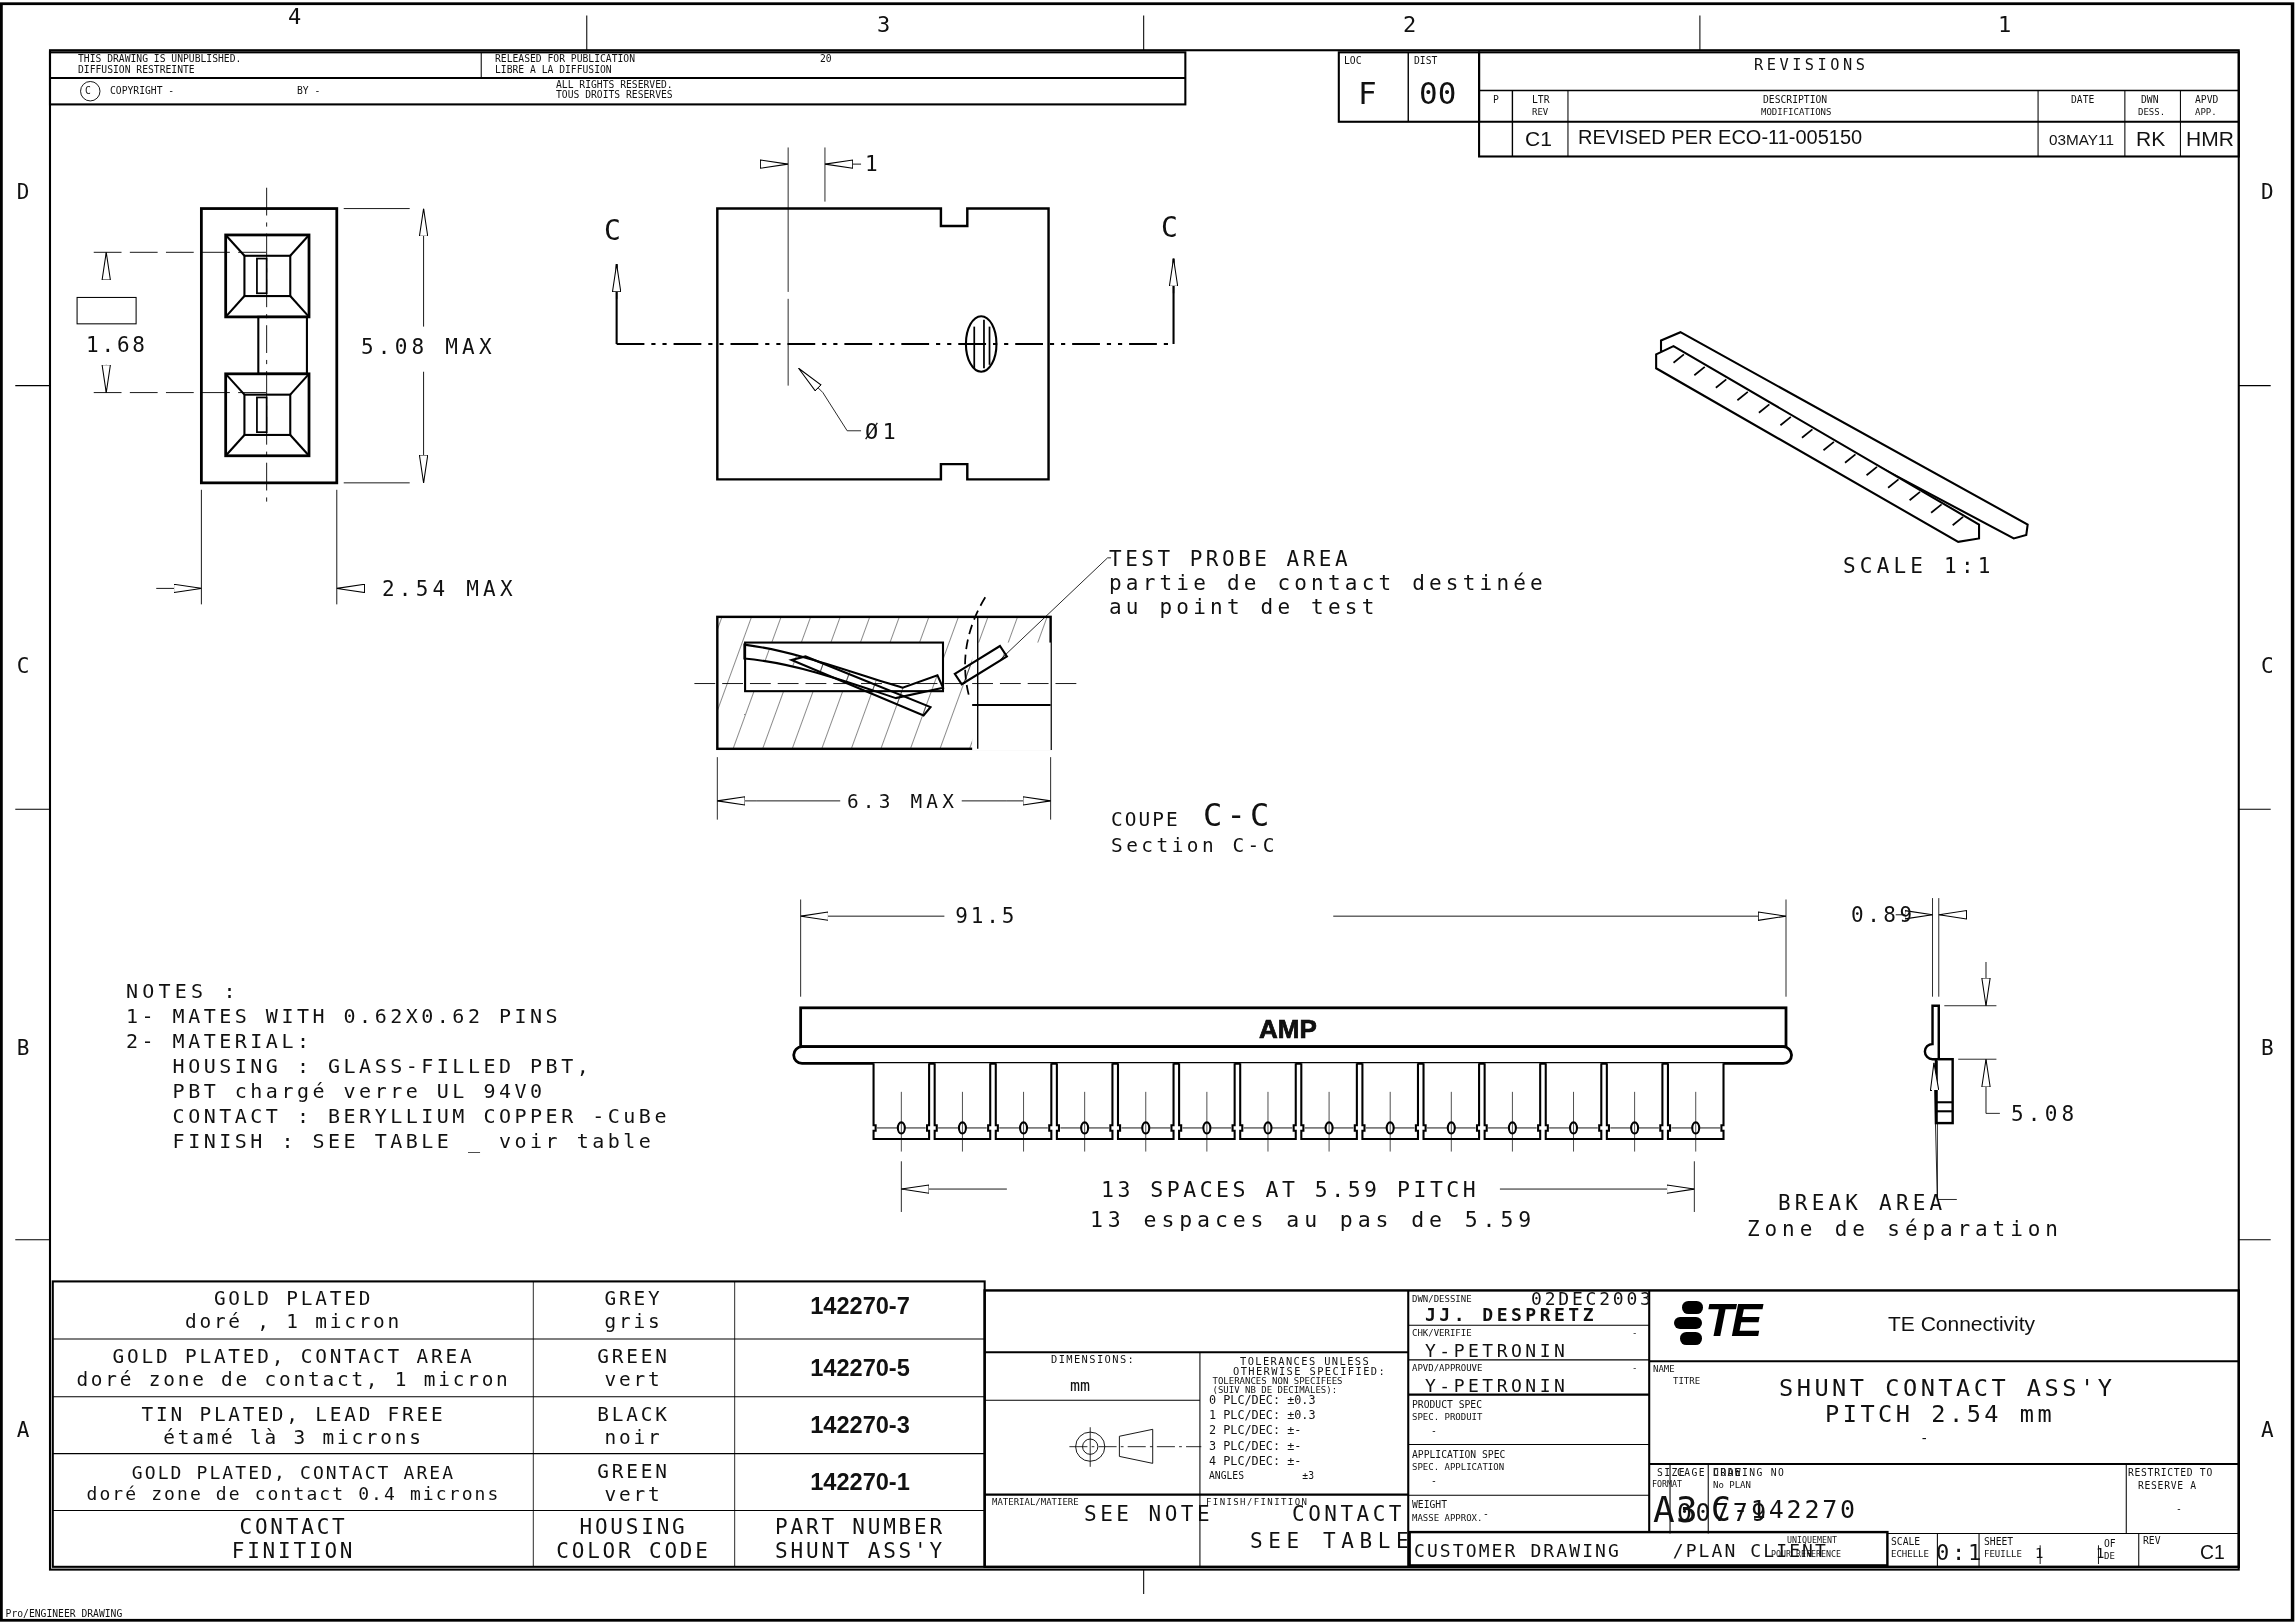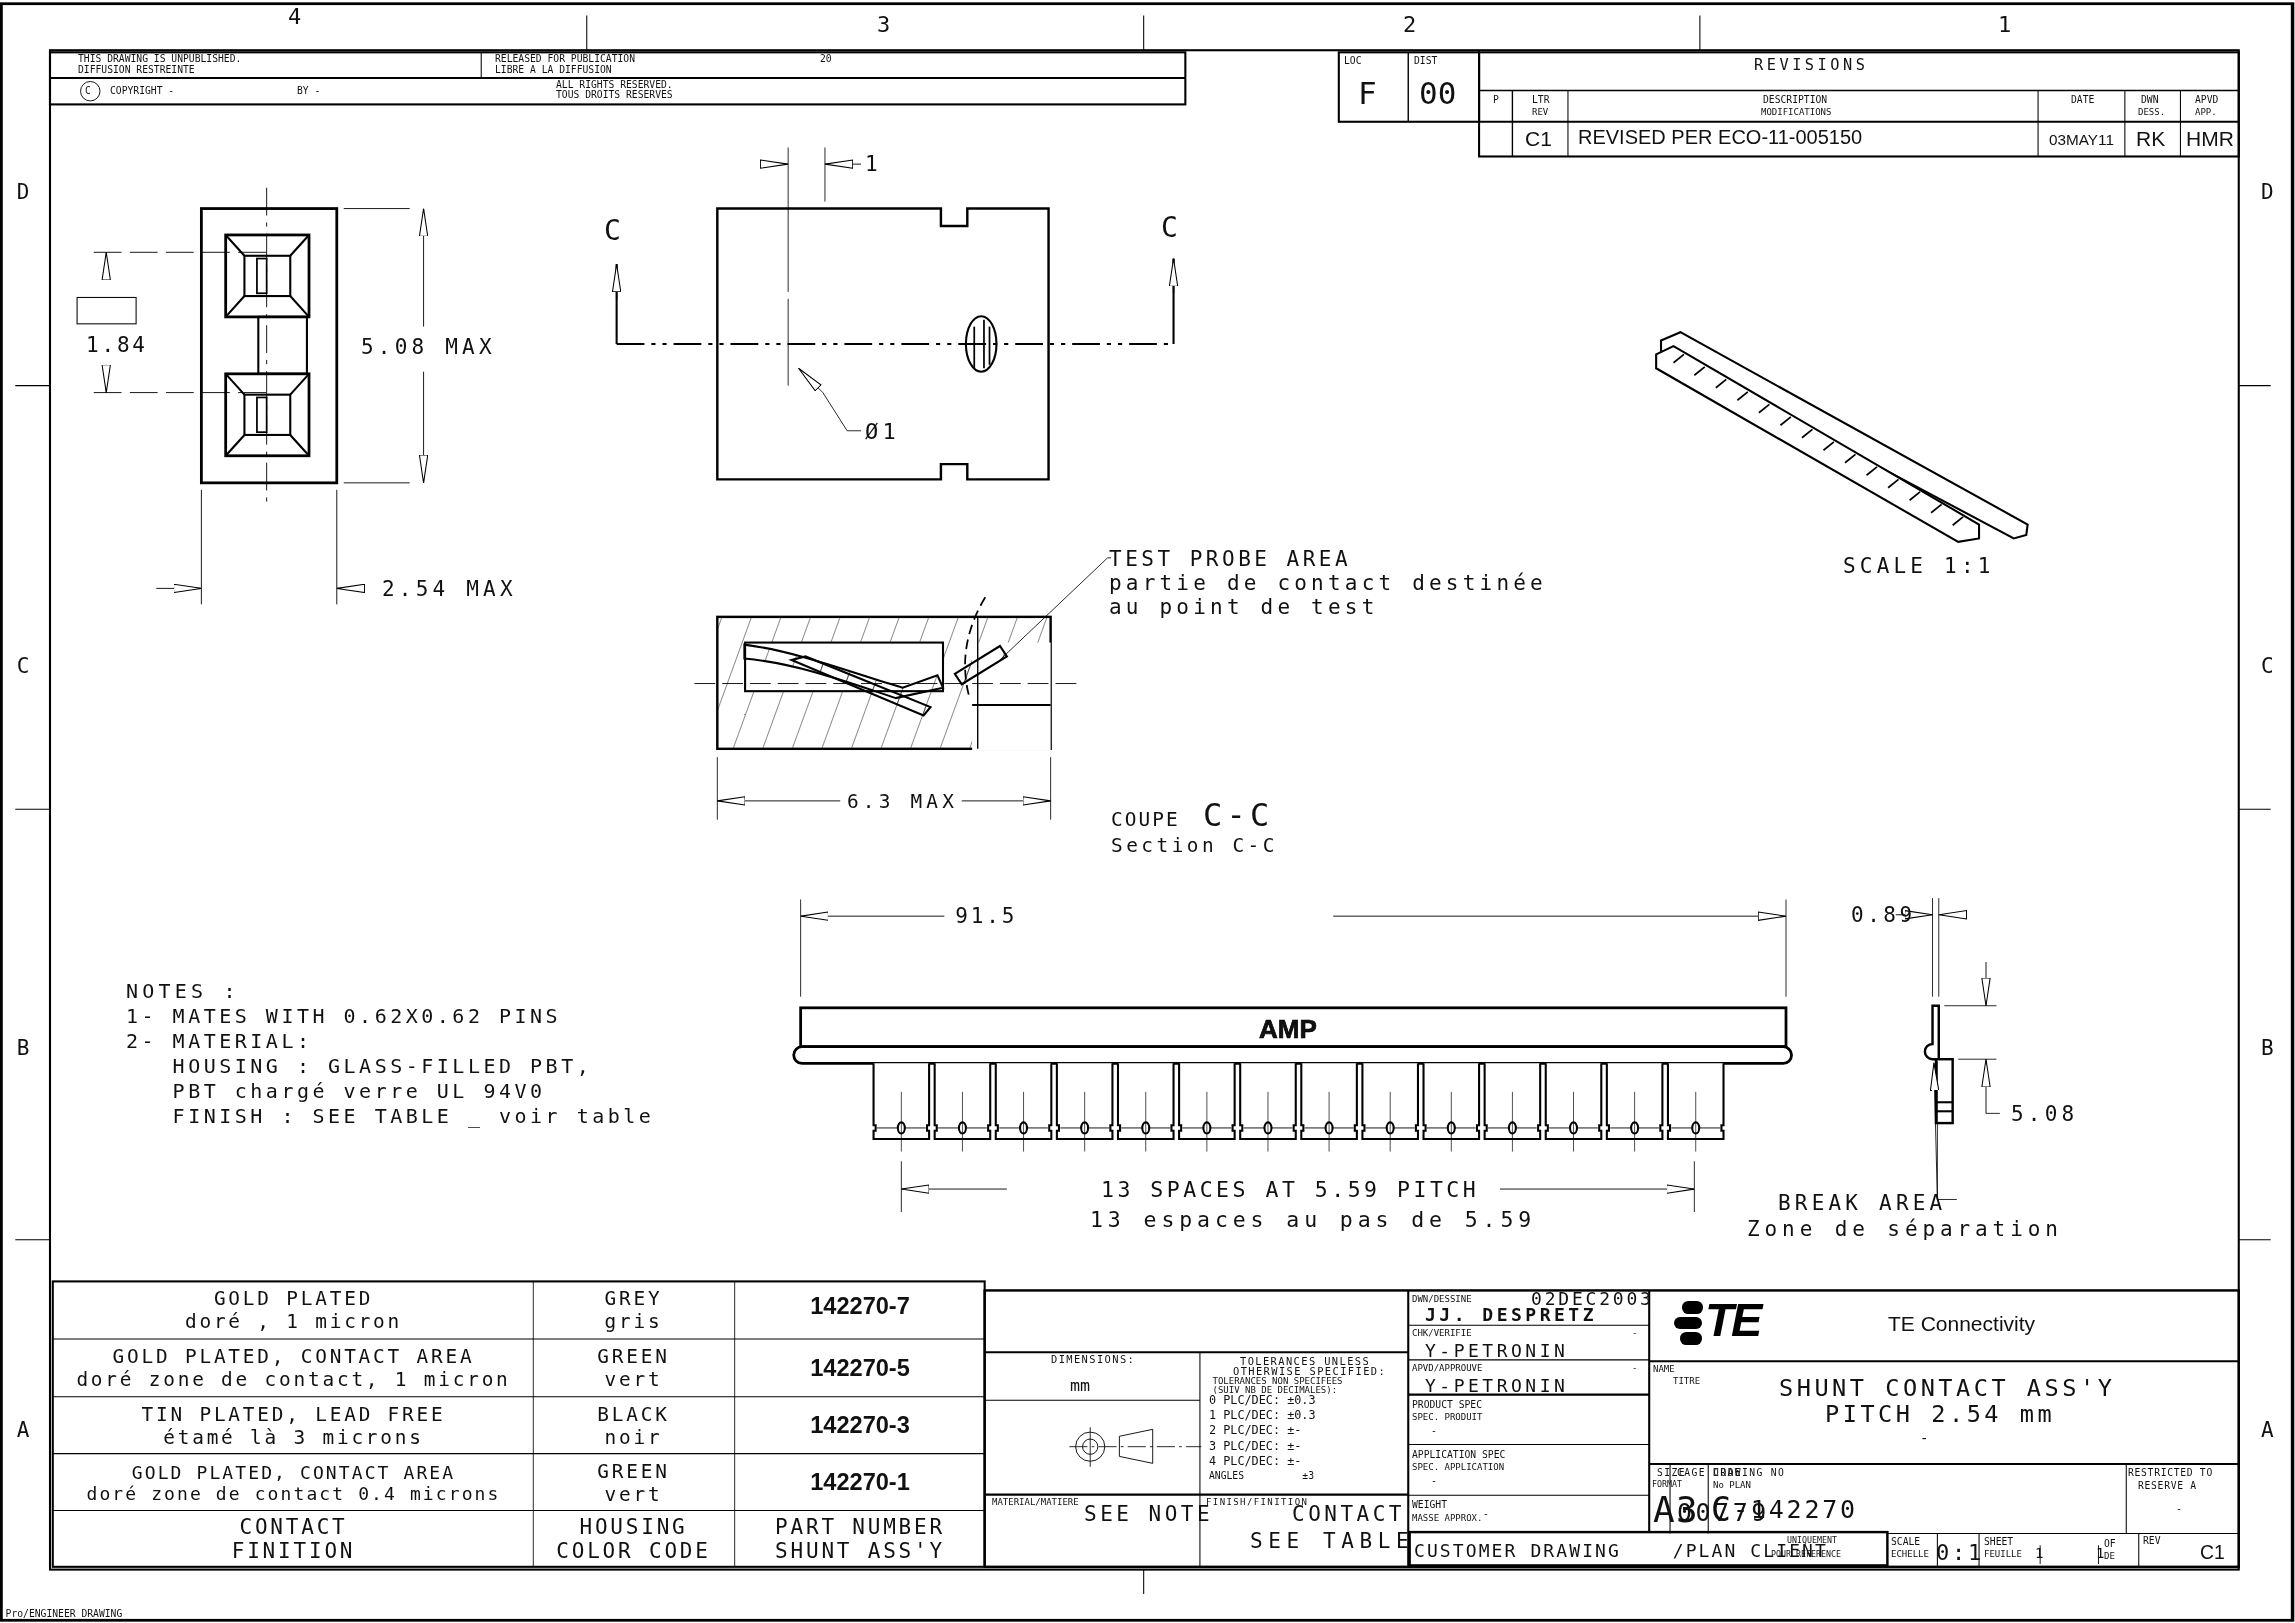--- a/index.html
+++ b/index.html
@@ -355,21 +355,21 @@
 <div class="t" style="left:2141px;top:95px;font-size:9.7px;">DWN</div>
 <div class="t" style="left:2138px;top:108px;font-size:9px;">DESS.</div>
 <div class="t" style="left:2195px;top:95px;font-size:9.7px;">APVD</div>
 <div class="t" style="left:2195px;top:108px;font-size:9px;">APP.</div>
 <div class="t bold" style="left:1525px;top:128px;font-size:21px;font-weight:normal;">C1</div>
 <div class="t bold" style="left:1578px;top:127px;font-size:20px;font-weight:normal;">REVISED PER ECO-11-005150</div>
 <div class="t bold" style="left:2049px;top:132px;font-size:15.3px;font-weight:normal;">03MAY11</div>
 <div class="t bold" style="left:2136px;top:128px;font-size:21px;font-weight:normal;">RK</div>
 <div class="t bold" style="left:2186px;top:128px;font-size:21px;font-weight:normal;">HMR</div>
 
-<div class="t" style="left:86px;top:335px;font-size:21px;letter-spacing:2.8px;">1.84</div>
+<div class="t" style="left:86px;top:335px;font-size:21px;letter-spacing:2.8px;">1.68</div>
 <div class="t" style="left:361px;top:337px;font-size:21px;letter-spacing:4.2px;">5.08 MAX</div>
 <div class="t" style="left:382px;top:579px;font-size:21px;letter-spacing:4.2px;">2.54 MAX</div>
 
 <div class="t" style="left:604px;top:217px;font-size:28px;">C</div>
 <div class="t" style="left:1161px;top:214px;font-size:28px;">C</div>
 <div class="t" style="left:865px;top:154px;font-size:21px;">1</div>
 <div class="t" style="left:865px;top:421px;font-size:22px;letter-spacing:4.2px;">Ø1</div>
 
 <div class="t" style="left:1109px;top:549px;font-size:21px;letter-spacing:3.5px;">TEST PROBE AREA</div>
 <div class="t" style="left:1109px;top:573px;font-size:21px;letter-spacing:4.2px;">partie de contact destinée</div>
@@ -390,20 +390,21 @@
 <div class="t" style="left:2011px;top:1104px;font-size:21px;letter-spacing:4.2px;">5.08</div>
 <div class="t" style="left:1778px;top:1193px;font-size:21px;letter-spacing:4.2px;">BREAK AREA</div>
 <div class="t" style="left:1747px;top:1219px;font-size:21px;letter-spacing:4.9px;">Zone de séparation</div>
 
 <div style="position:absolute;left:126px;top:981px;">
   <div class="t" style="position:relative;font-size:20px;letter-spacing:4.2px;height:25px;">NOTES :</div>
   <div class="t" style="position:relative;font-size:20px;letter-spacing:3.5px;height:25px;">1- MATES WITH 0.62X0.62 PINS</div>
   <div class="t" style="position:relative;font-size:20px;letter-spacing:3.5px;height:25px;">2- MATERIAL:</div>
   <div class="t" style="position:relative;font-size:20px;letter-spacing:3.5px;height:25px;">   HOUSING : GLASS-FILLED PBT,</div>
   <div class="t" style="position:relative;font-size:20px;letter-spacing:3.5px;height:25px;">   PBT chargé verre UL 94V0</div>
+  <div class="t" style="position:relative;font-size:20px;letter-spacing:3.5px;height:25px;">   CONTACT : BERYLLIUM COPPER -CuBe</div>
   <div class="t" style="position:relative;font-size:20px;letter-spacing:3.5px;height:25px;">   FINISH : SEE TABLE _ voir table</div>
 </div>
 
 <div>
   <div class="cell" style="left:53px;top:1281px;width:481px;height:58px;font-size:19.4px;">
     <div>GOLD PLATED</div>
       <div>doré , 1 micron</div>
     </div>
   <div class="cell" style="left:533px;top:1281px;width:201px;height:58px;font-size:19.4px;">
     <div>GREY</div>

